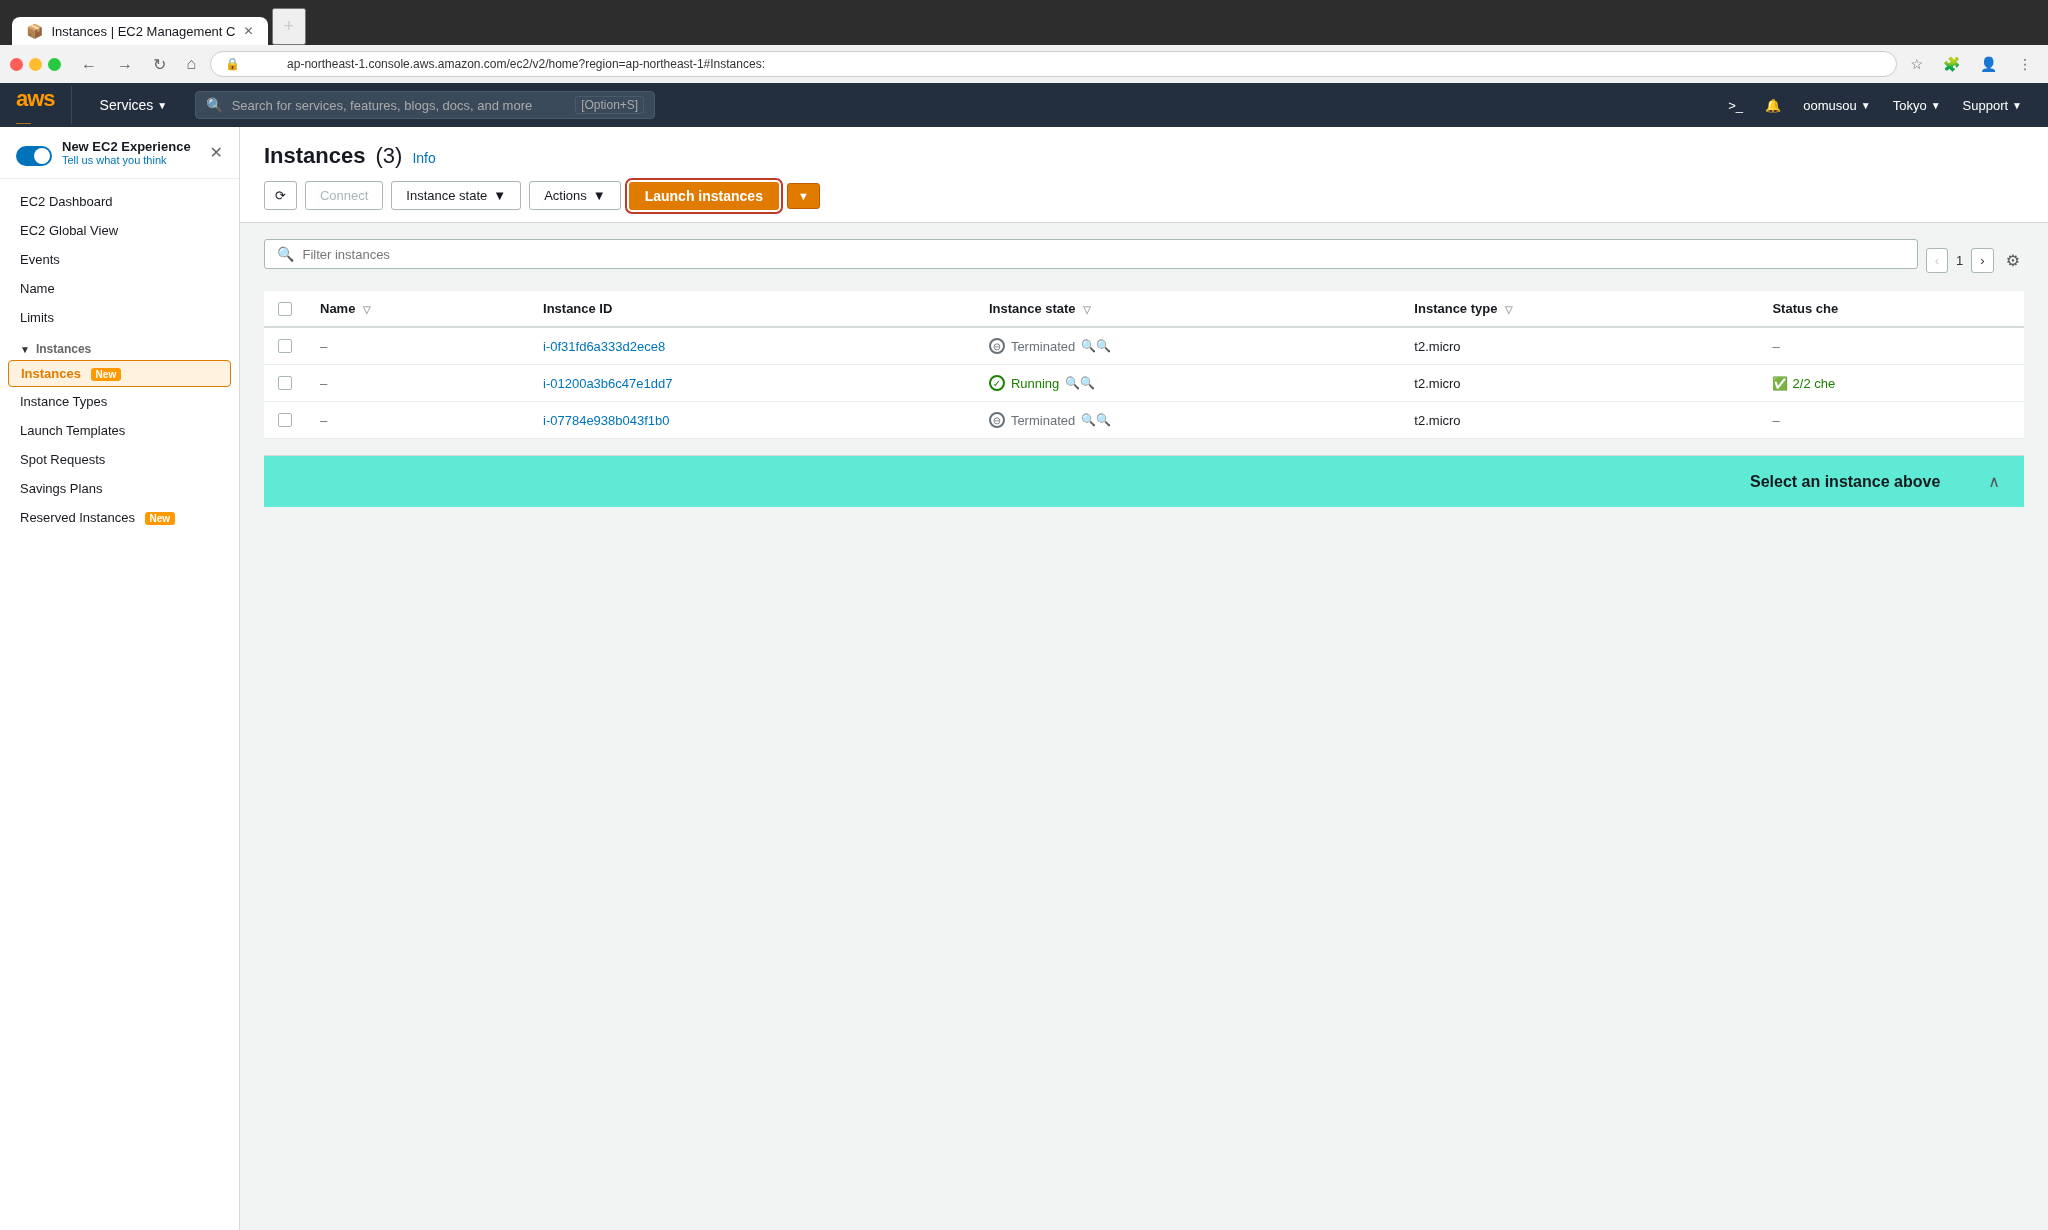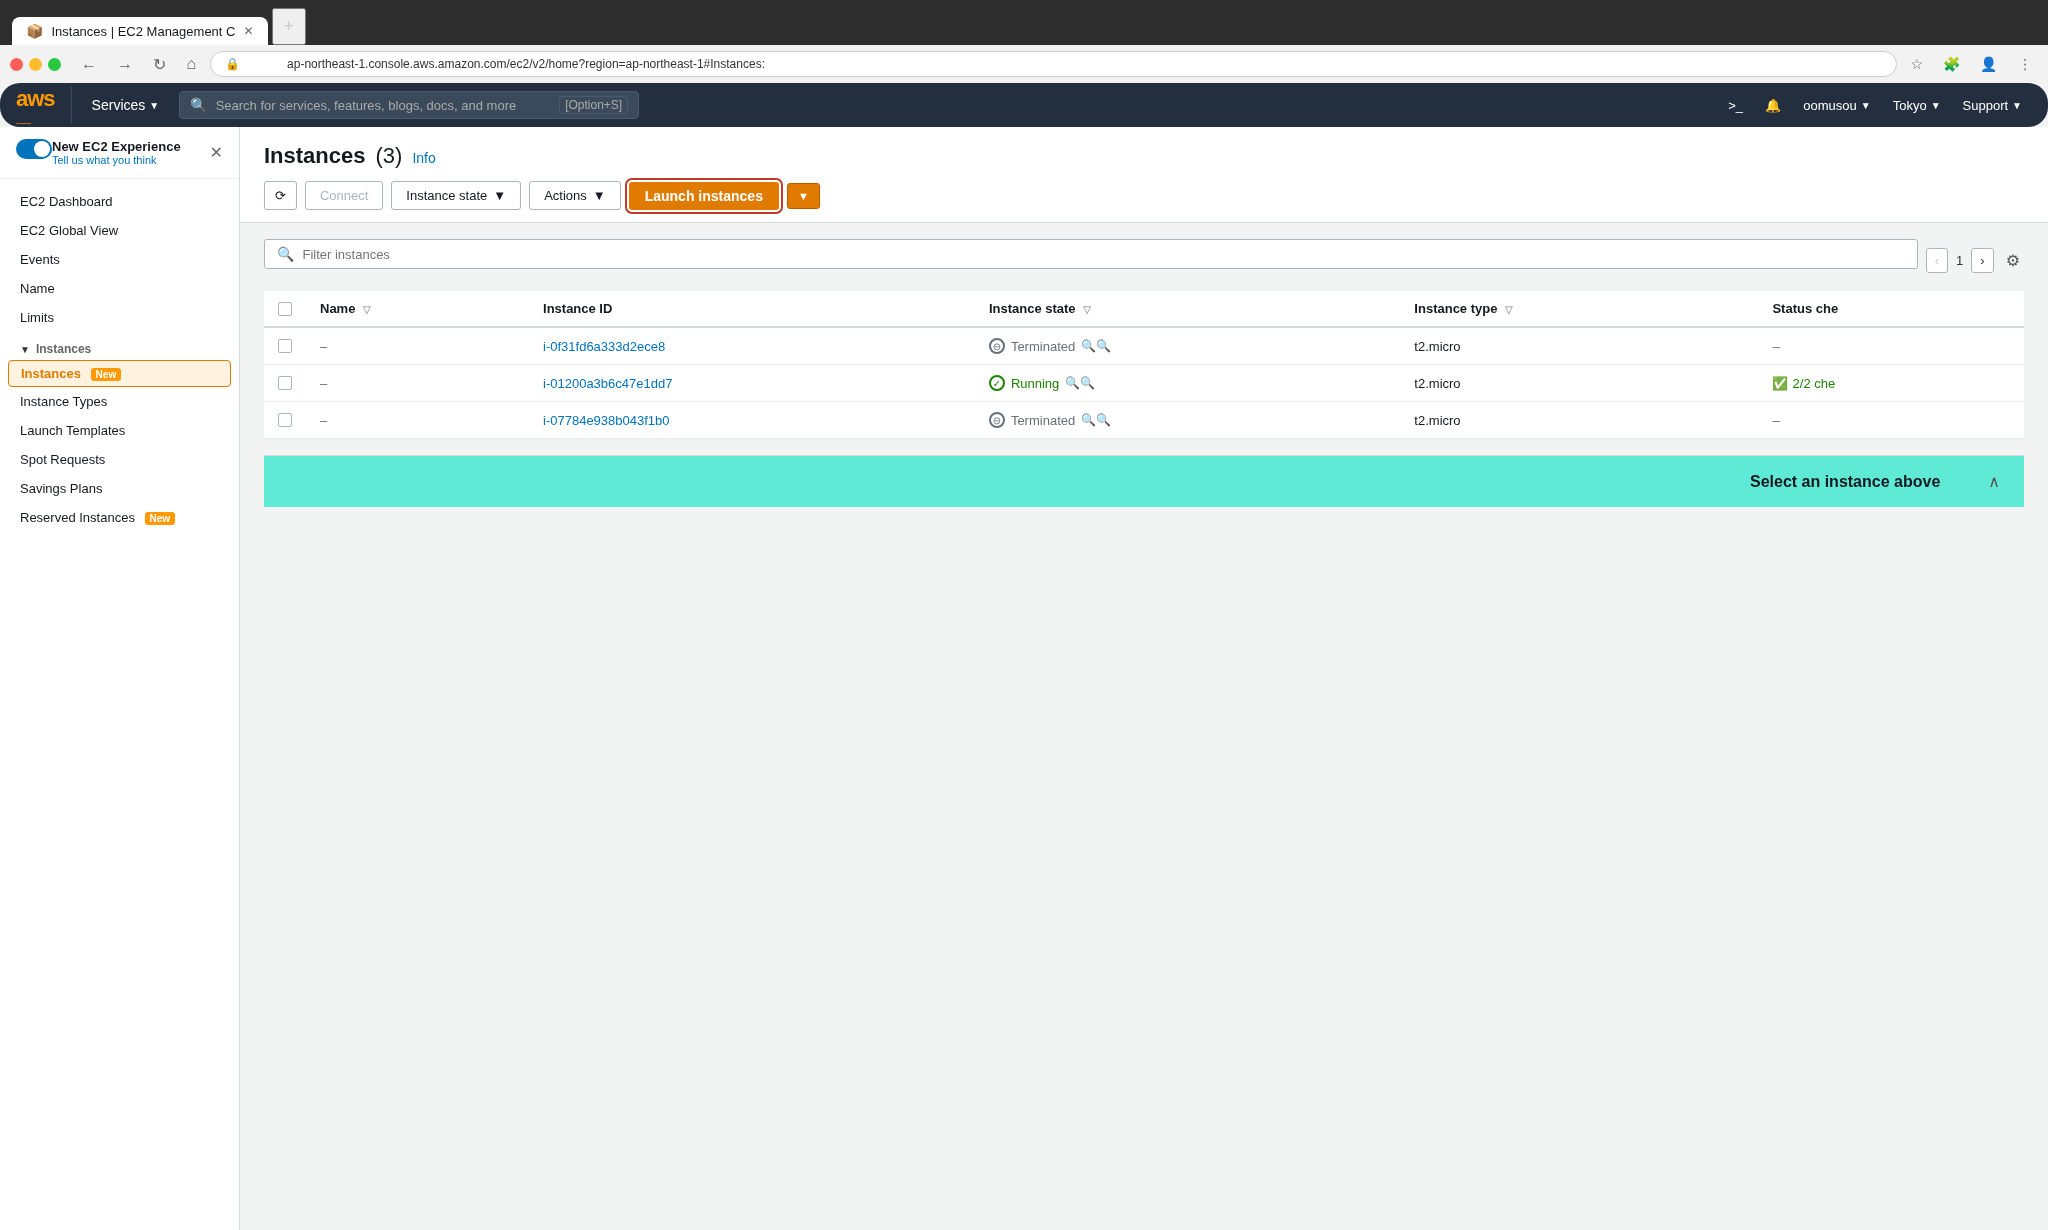--- a/index.html
+++ b/index.html
@@ -21,40 +21,40 @@
     .tl-green { background: #28c840; }
     .nav-btn { background: none; border: none; color: #666; font-size: 16px; cursor: pointer; padding: 2px 6px; }
     .nav-btn:disabled { color: #ccc; }
     .address-bar { flex: 1; background: #fff; border: 1px solid #ccc; border-radius: 20px; padding: 5px 14px; font-size: 13px; color: #333; display: flex; align-items: center; gap: 6px; }
     .address-bar .lock-icon { color: #888; font-size: 12px; }
     .address-text { font-size: 12px; color: #333; margin-left: 41px; }
     .browser-actions { display: flex; gap: 8px; align-items: center; }
     .browser-action-btn { background: none; border: none; color: #666; font-size: 14px; cursor: pointer; padding: 3px 6px; }
 
     
-    .aws-topbar { background: #232f3e; color: #fff; display: flex; align-items: center; padding: 0 16px; height: 44px; gap: 0; border-radius: 20px; }
+    .aws-topbar { background: #232f3e; color: #fff; display: flex; align-items: center; padding: 0 16px; height: 44px; gap: 8px; }
     .aws-logo { display: flex; align-items: center; padding: 0 16px 0 0; border-right: 1px solid #3a4a5a; margin-right: 8px; }
     .aws-logo-text { font-size: 22px; font-weight: bold; color: #ff9900; font-family: 'Amazon Ember', Arial; letter-spacing: -1px; }
     .aws-logo-sub { font-size: 9px; color: #ff9900; margin-top: 2px; }
     .aws-services-btn { display: flex; align-items: center; gap: 4px; color: #fff; background: none; border: none; font-size: 14px; cursor: pointer; padding: 4px 12px; }
     .aws-search { flex: 1; max-width: 460px; background: #3a4a5a; border: 1px solid #4a5a6a; border-radius: 4px; display: flex; align-items: center; padding: 4px 10px; gap: 8px; margin: 0 8px; }
     .aws-search input { background: none; border: none; color: #fff; font-size: 13px; outline: none; flex: 1; }
     .aws-search input::placeholder { color: #aaa; }
     .aws-search-hint { color: #aaa; font-size: 12px; border: 1px solid #4a5a6a; border-radius: 3px; padding: 1px 5px; }
     .aws-topbar-actions { display: flex; align-items: center; gap: 2px; margin-left: auto; }
     .aws-topbar-btn { display: flex; align-items: center; gap: 4px; color: #fff; background: none; border: none; font-size: 13px; cursor: pointer; padding: 4px 10px; white-space: nowrap; }
     .caret { font-size: 10px; }
 
     
     .main-layout { display: flex; height: calc(100vh - 44px - 72px); min-height: 600px; }
 
     
     .sidebar { width: 240px; background: #fff; border-right: 1px solid #d5dbdb; overflow-y: auto; flex-shrink: 0; padding-bottom: 20px; }
     .sidebar-toggle { display: flex; align-items: center; justify-content: space-between; padding: 12px 16px; background: #fff; border-bottom: 1px solid #eee; }
-    .sidebar-toggle-inner { display: flex; align-items: flex-start; }
+    .sidebar-toggle-inner { display: flex; align-items: flex-end; gap: 10px; }
     .toggle-switch { width: 36px; height: 20px; background: #0073bb; border-radius: 10px; position: relative; cursor: pointer; }
     .toggle-switch::after { content: ''; position: absolute; width: 16px; height: 16px; background: #fff; border-radius: 50%; top: 2px; right: 2px; transition: right 0.2s; }
     .sidebar-toggle-label { font-size: 13px; font-weight: 600; color: #16191f; }
     .sidebar-toggle-sub { font-size: 11px; color: #0073bb; cursor: pointer; }
     .sidebar-close-btn { background: none; border: none; color: #666; cursor: pointer; font-size: 16px; }
     .sidebar-nav { padding-top: 8px; }
     .sidebar-item { padding: 7px 20px; font-size: 13px; color: #16191f; cursor: pointer; display: block; text-decoration: none; }
     .sidebar-section { padding: 10px 20px 4px; font-size: 12px; font-weight: 700; color: #666; display: flex; align-items: center; gap: 6px; cursor: pointer; }
     .sidebar-section .caret-down { font-size: 10px; color: #333; }
     .sidebar-item.active { background: #fff3e0; color: #e07b00; font-weight: 700; border: 1.5px solid #e07b00; border-radius: 4px; margin: 0 8px; padding: 5px 12px; }

